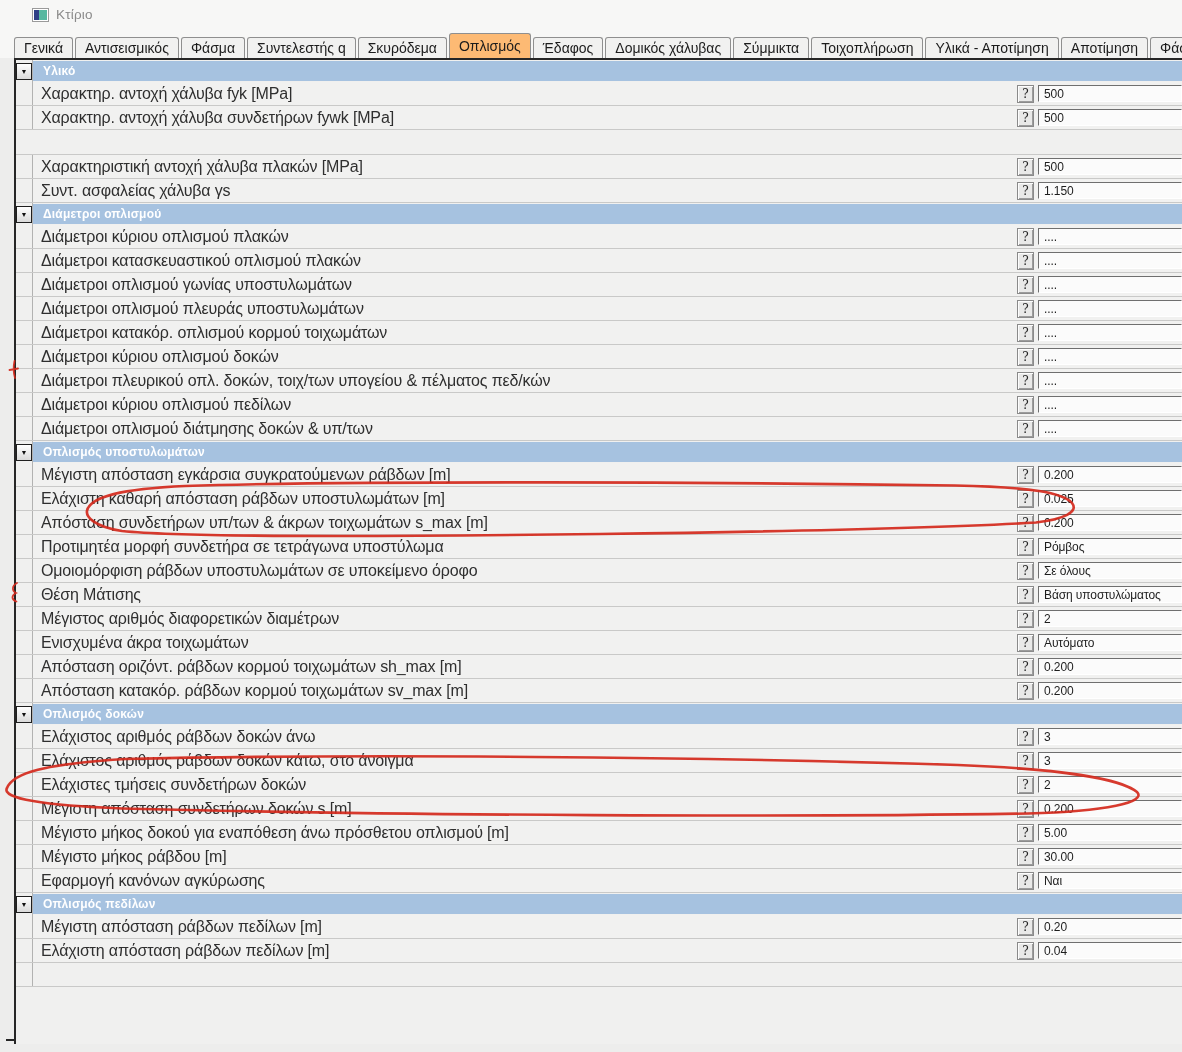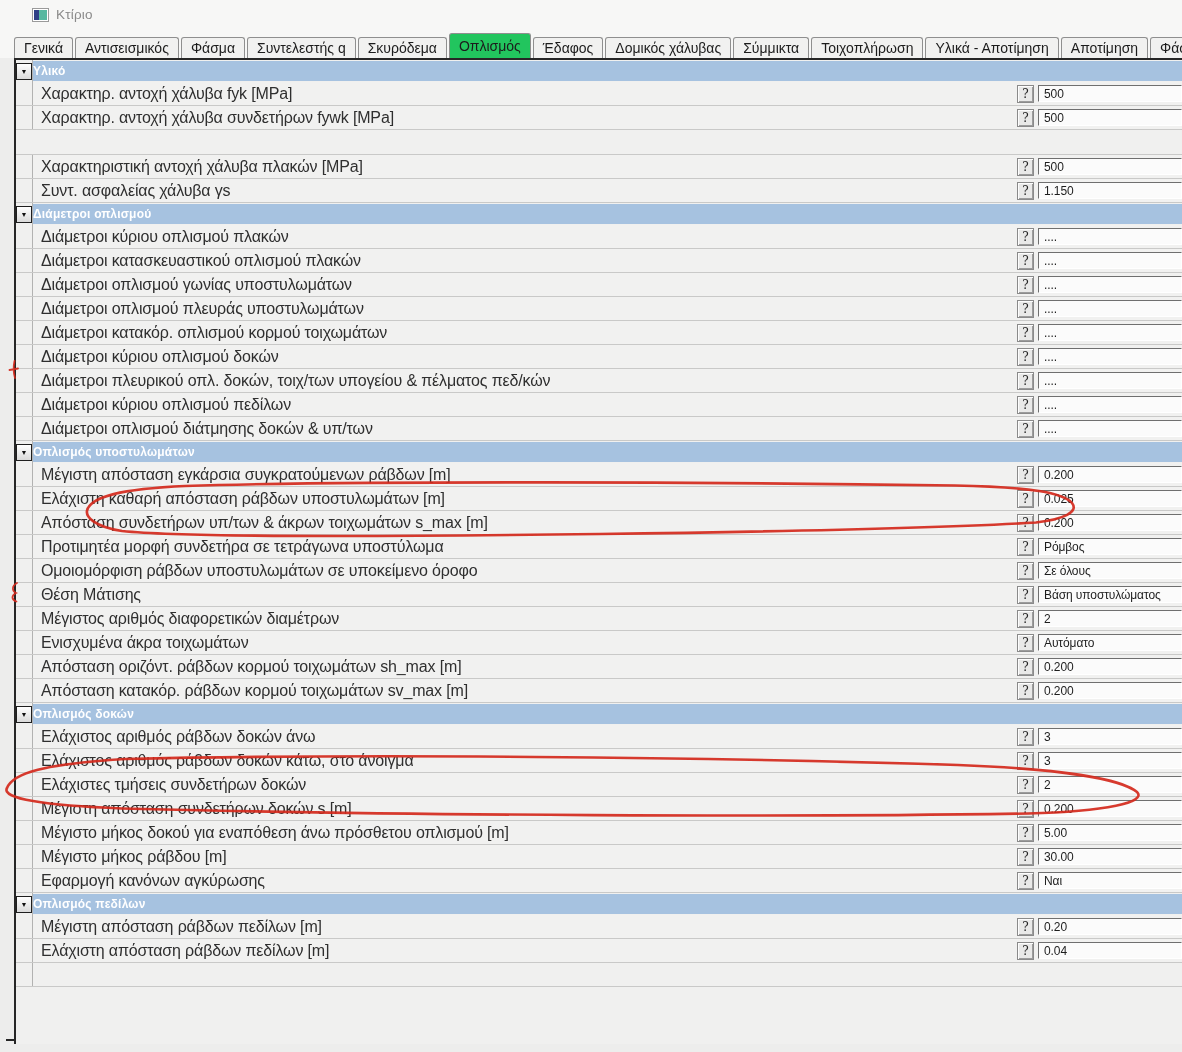--- a/index.html
+++ b/index.html
@@ -6,37 +6,37 @@
     font-family:"Liberation Sans",sans-serif;background:#ededec;position:relative;}
   .topband{position:absolute;top:0;left:0;right:0;height:58px;background:#f7f7f6;}
   .titlebar{position:absolute;top:7px;left:16px;display:flex;align-items:center;gap:7px;margin-left:16px;}
   .appicon{width:17px;height:14px;border:1px solid #9a9a9a;background:#fff;padding:1px;box-sizing:border-box;}
   .appicon .fill{width:100%;height:100%;background:linear-gradient(90deg,#2e3f86 0 42%,#57b8a0 42% 100%);}
   .title{font-size:13.5px;color:#8a8a8a;letter-spacing:.2px;}
   .tabstrip{position:absolute;top:33px;left:14px;width:1168px;height:25px;display:flex;
     align-items:flex-end;overflow:hidden;white-space:nowrap;}
   .tab{flex:0 0 auto;height:20px;line-height:20px;padding:0 9px;margin-right:2px;font-size:14px;color:#1c1c1c;
     background:#f1f1f0;border:1px solid #8f8f8f;border-bottom:none;border-radius:3px 3px 0 0;cursor:default;}
-  .tab.active{height:24px;line-height:25px;background:#22c55e;position:relative;z-index:3;}
+  .tab.active{height:24px;line-height:25px;background:#fdba74;position:relative;z-index:3;}
   .panel{position:absolute;top:58px;left:14px;width:1168px;height:986px;background:#f0f0ef;
     border-left:2px solid #262626;border-top:2px solid #262626;overflow:hidden;box-sizing:border-box;}
   .row,.sec-row,.spacer-row{display:grid;grid-template-columns:17px 1fr 21px 146px;align-items:center;}
   .row{height:23px;border-bottom:1px solid #c9c9c8;background:#f1f1f0;}
   .gut{height:100%;border-right:1px solid #b2b2b1;background:#f0f0ef;display:flex;align-items:flex-start;justify-content:center;}
   .lbl{font-size:16px;color:#2f2f2f;padding-left:8px;letter-spacing:-0.15px;white-space:nowrap;overflow:hidden;}
   .qbtn{width:17px;height:18px;margin-left:2px;background:#e9e9e8;border:1px solid #8a8a8a;box-sizing:border-box;
     box-shadow:inset 1px 1px 0 #fdfdfd,inset -1px -1px 0 #9c9c9c;
     font-family:"DejaVu Serif",serif;font-size:12px;color:#222;display:flex;align-items:center;justify-content:center;cursor:default;}
   .valwrap{height:23px;display:flex;align-items:center;}
   .val{width:160px;height:17px;box-sizing:border-box;margin-left:2px;background:#fbfbfb;
     border:1px solid;border-color:#6f6f6f #ffffff #ffffff #6f6f6f;
     font-size:12px;color:#1d1d1d;display:flex;align-items:center;padding-left:5px;letter-spacing:-0.1px;}
   .sec-row{height:22px;background:#f0f0ef;}
   .secbar{grid-column:2/5;height:20px;background:var(--accent,#a6c2e0);color:#fff;font-weight:bold;
-    font-size:12px;display:flex;align-items:center;padding-left:0;letter-spacing:.2px;}
+    font-size:12px;display:flex;align-items:center;padding-left:10px;letter-spacing:.2px;}
   .colbtn{width:15px;height:15px;margin-top:3px;background:linear-gradient(#ffffff,#dadada);
     border:1px solid #1f1f1f;font-size:7px;color:#111;display:flex;align-items:center;justify-content:center;cursor:default;}
   .spacer-row{height:24px;border-bottom:1px solid #c9c9c8;background:#f0f0ef;}
   .tail-row{height:23px;border-bottom:1px solid #c9c9c8;background:#f0f0ef;display:grid;grid-template-columns:17px 1fr;}
   .overlay{position:absolute;top:0;left:0;width:1182px;height:1052px;pointer-events:none;z-index:40;}
 </style>
 </head>
 <body>
 
 <div class="topband"></div>

